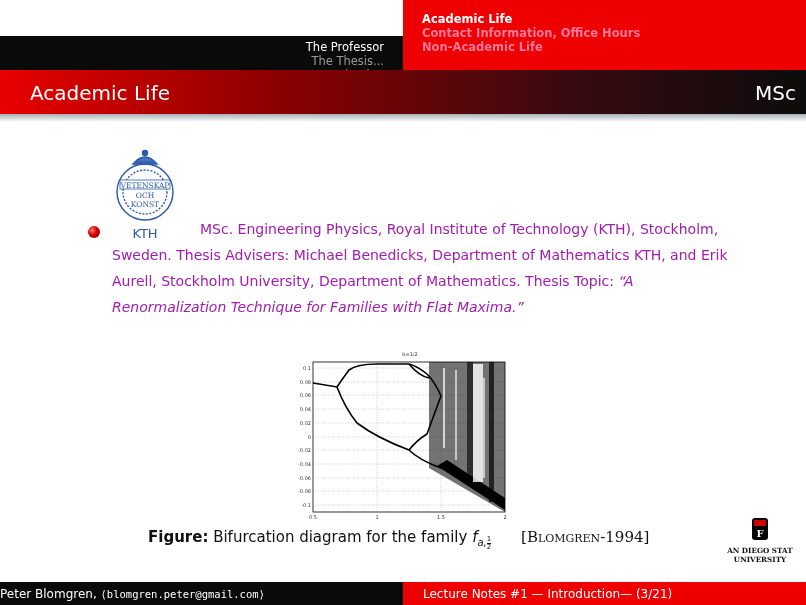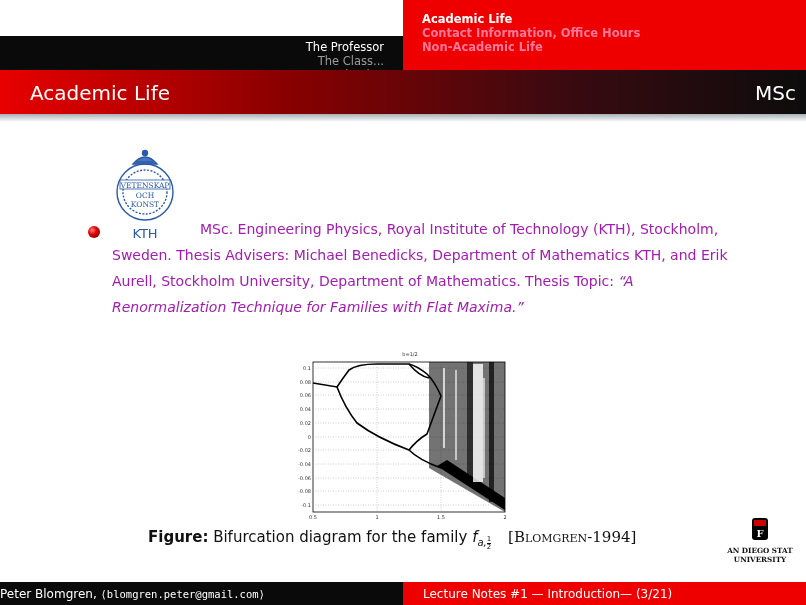--- a/index.html
+++ b/index.html
@@ -23,37 +23,37 @@
          background:linear-gradient(to bottom, #a6b0b4, #ffffff); }
   .kth-logo { position:absolute; left:106px; top:146px; width:78px; height:94px; }
   .bullet { position:absolute; left:88px; top:226px; width:12px; height:12px; border-radius:50%;
          background:radial-gradient(circle at 35% 35%, #ff8080 0%, #dd0000 40%, #6a0000 100%); }
   .bodytext { position:absolute; left:112px; top:216px; width:640px; font-size:14px; line-height:26px; color:#a21caf; }
   .bodytext .indent { display:inline-block; width:88px; }
   .bodytext em { font-style:italic; }
   .plot { position:absolute; left:297px; top:348px; width:214px; height:174px; }
   .caption { position:absolute; left:104px; top:528px; font-size:15px; color:#111; white-space:nowrap; }
   .caption b { font-weight:bold;margin-left:44px; }
-  .caption .cite { font-family:"DejaVu Serif", serif; margin-left:12px; }
+  .caption .cite { font-family:"DejaVu Serif", serif; margin-left:25px; }
   .caption .sc { font-variant:small-caps; }
   .sdsu-logo { position:absolute; left:727px; top:518px; width:66px; height:48px; }
   .footer { position:absolute; left:0; top:582px; width:806px; height:23px; display:flex; }
   .footer .fl { width:403px; background:#0a0a0a; color:#fff; font-size:12px; box-sizing:border-box;
          padding:5px 18px 0 0; white-space:nowrap; }
   .footer .fl .mono { font-family:"DejaVu Sans Mono", monospace; font-size:10.5px; }
   .footer .fr { width:403px; background:#ee0000; color:#fff; font-size:12px; box-sizing:border-box;
          padding:5px 10px 8px 20px; display:flex; justify-content:flex-start; }
 </style>
 </head>
 <body>
 
 <div class="topnav">
   <div class="left">
     <div class="navitem active">The Professor</div>
-    <div class="navitem">The Class...</div>
+    <div class="navitem">The Thesis...</div>
     <div class="navitem">Introduction</div>
   </div>
   <div class="right">
     <div class="navitem active">Academic Life</div>
     <div class="navitem">Contact Information, Office Hours</div>
     <div class="navitem">Non-Academic Life</div>
   </div>
 </div>
 
 <div class="framebar">

